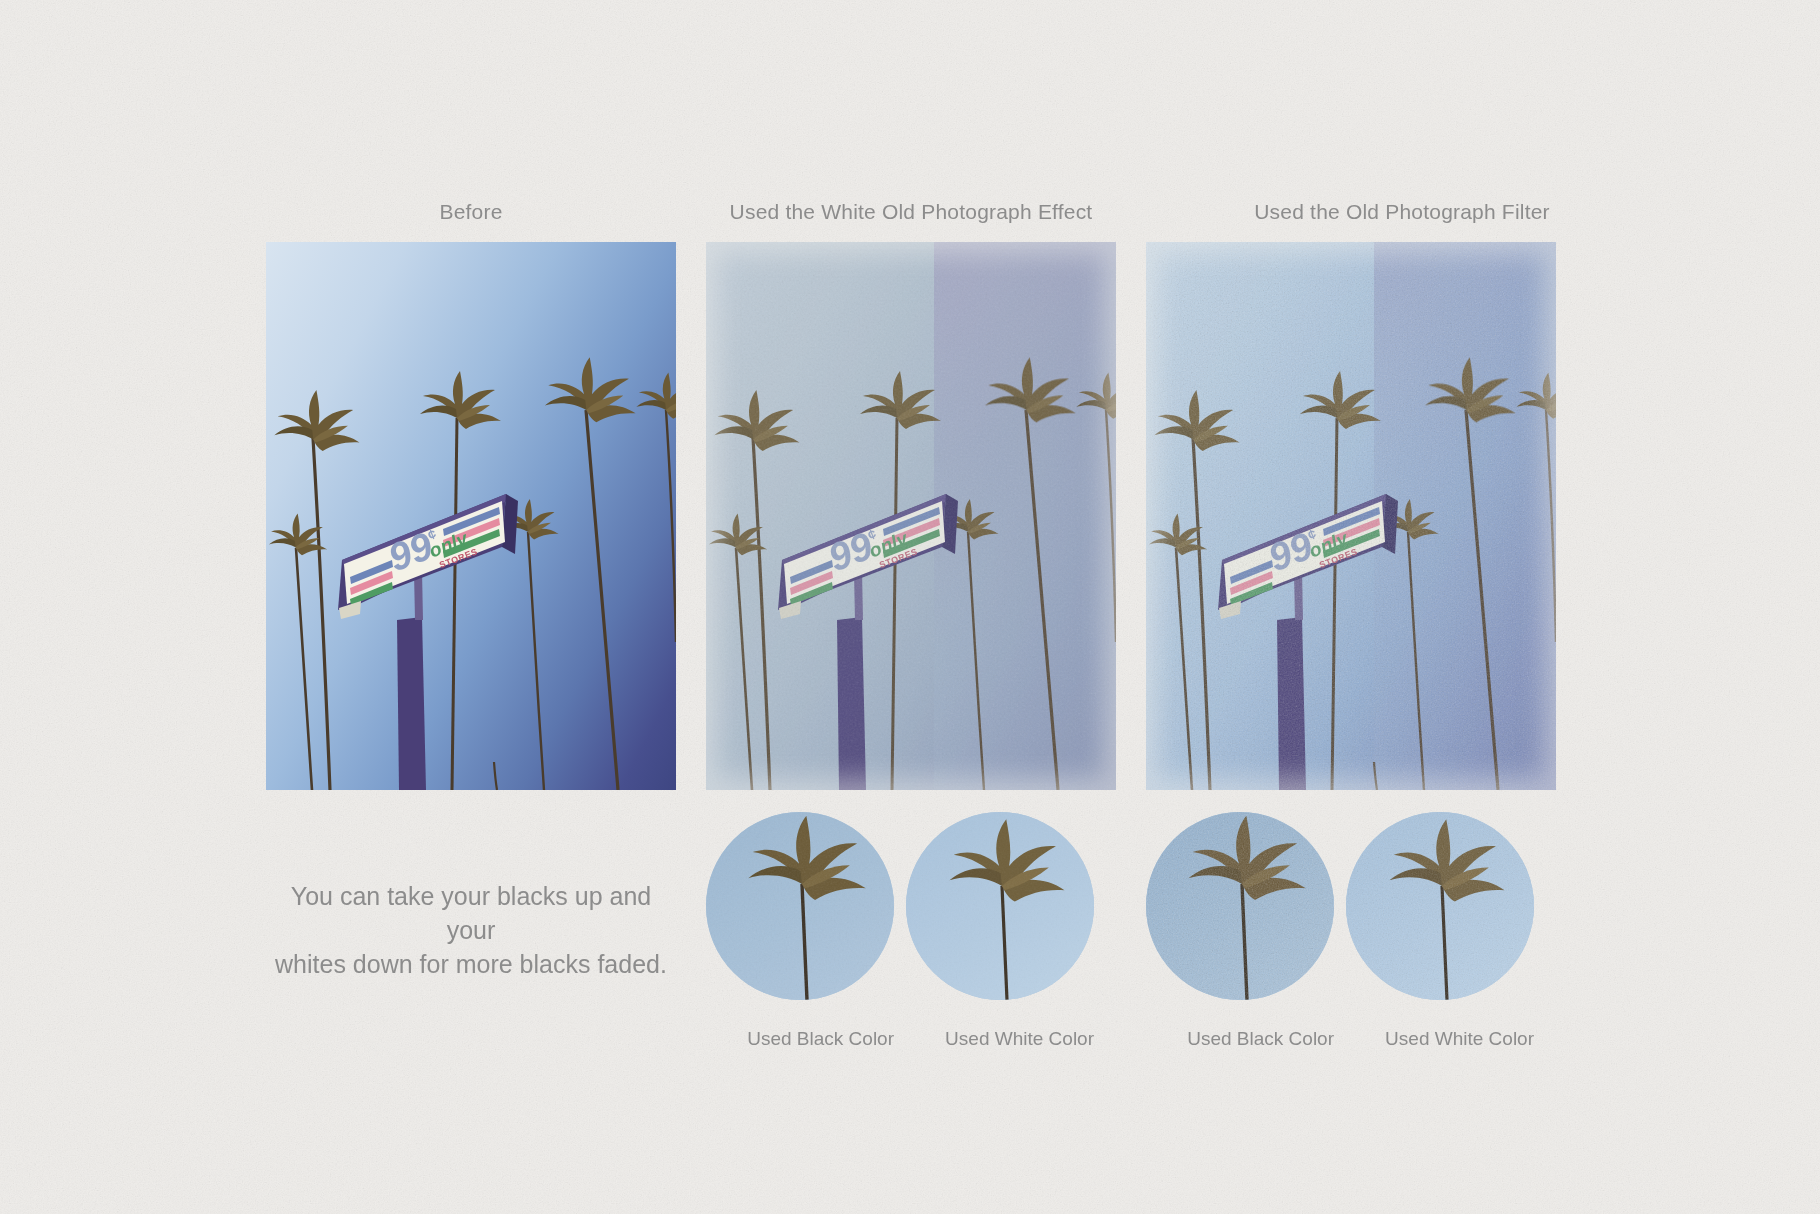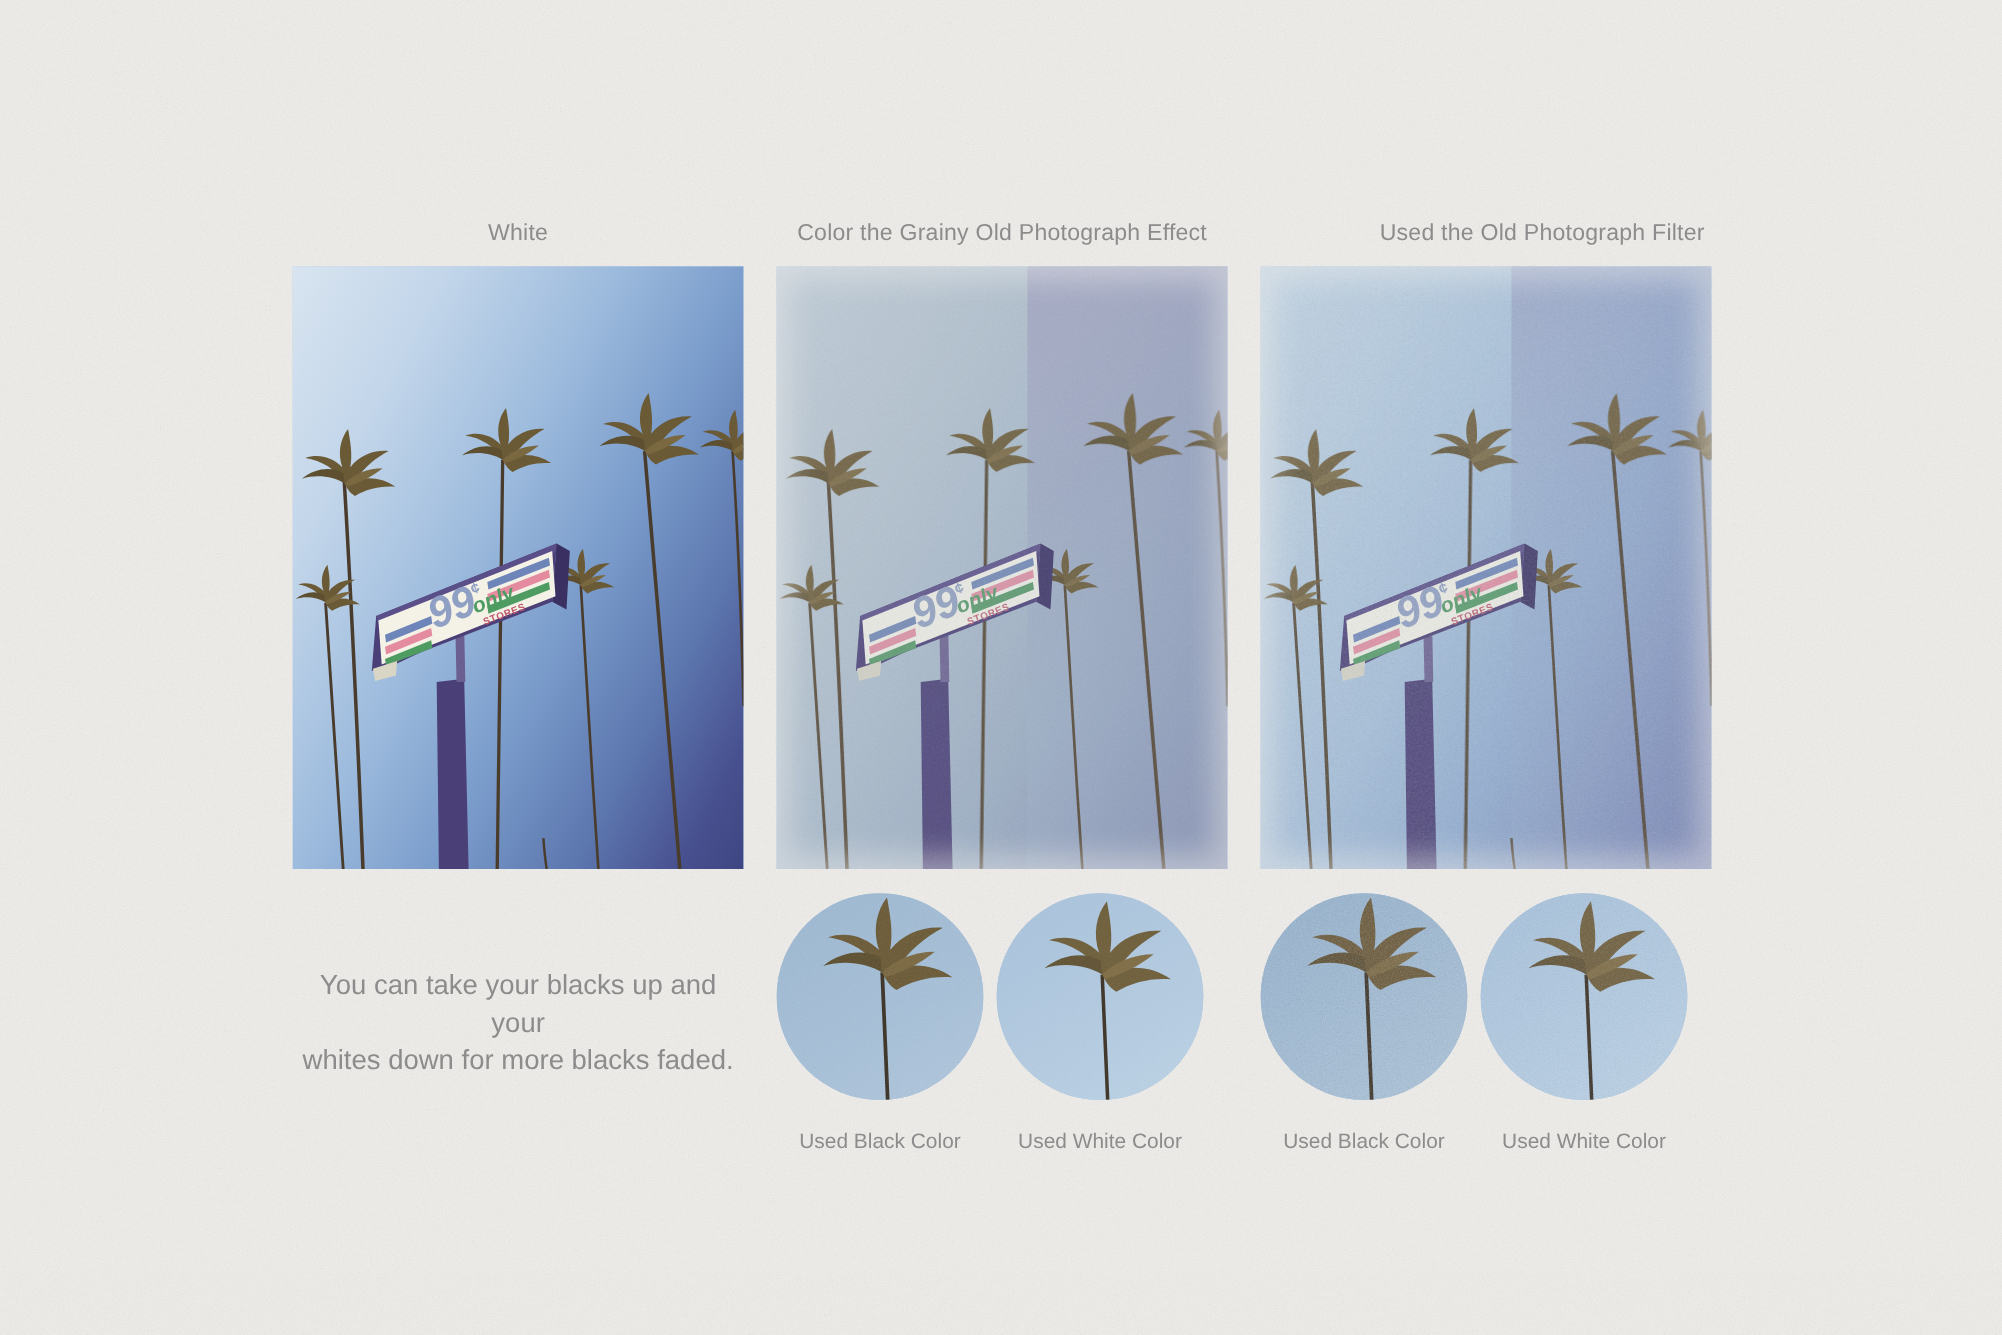--- a/index.html
+++ b/index.html
@@ -175,21 +175,21 @@
   #thumb-2 .sky { background: linear-gradient(150deg,#a9c3dc 0%, #b3cbe1 55%, #bdd3e6 100%); }
   #thumb-3 .sky { background: linear-gradient(150deg,#92b1cf 0%, #a0bcd6 55%, #acc5dc 100%); }
   #thumb-4 .sky { background: linear-gradient(150deg,#a6c2dd 0%, #b2cbe3 55%, #bcd3e8 100%); }
   .thumb .sky { position: absolute; inset: 0; }
 
   
   .thumb-caption {
     position: absolute;
     top: 1028px;
     width: 188px;
-    text-align: center;
+    text-align: right;
     color: #8c8c8c;
     font-size: 19px;
     font-weight: 300;
     white-space: nowrap;
   }
   #caption-1 { left: 706px; }
   #caption-2 { left: 906px; }
   #caption-3 { left: 1146px; }
   #caption-4 { left: 1346px; }
 </style>
@@ -205,22 +205,22 @@
         <feFuncA type="linear" slope="0.30" intercept="0"></feFuncA>
       </feComponentTransfer>
     </filter>
   </defs>
   <rect width="1820" height="1214" fill="#efedea"></rect>
   <rect width="1820" height="1214" filter="url(#paperNoise)" opacity="0.55"></rect>
 </svg>
 
 <div class="stage">
 
-  <div class="col-heading" id="heading-before">White</div>
-  <div class="col-heading" id="heading-grainy">Color the Grainy Old Photograph Effect</div>
+  <div class="col-heading" id="heading-before">Before</div>
+  <div class="col-heading" id="heading-grainy">Used the White Old Photograph Effect</div>
   <div class="col-heading" id="heading-filter">Used the Old Photograph Filter</div>
 
   <div class="panel" id="panel-before">
     <div class="sky"></div>
     <svg class="scene" viewBox="0 0 410 548" preserveAspectRatio="none" xmlns="http://www.w3.org/2000/svg">
       <defs>
         <g id="palmCrown">
           <path d="M0,0 C-7,-12 -20,-20 -34,-22 C-22,-26 -10,-22 -2,-14 C-6,-26 -4,-38 3,-47
                    C5,-36 7,-25 5,-14 C13,-24 25,-29 38,-28 C27,-22 17,-14 10,-3
                    C22,-6 34,-4 44,3 C31,2 19,5 9,11 C4,8 2,4 0,0 Z" fill="#6b5a36"></path>

